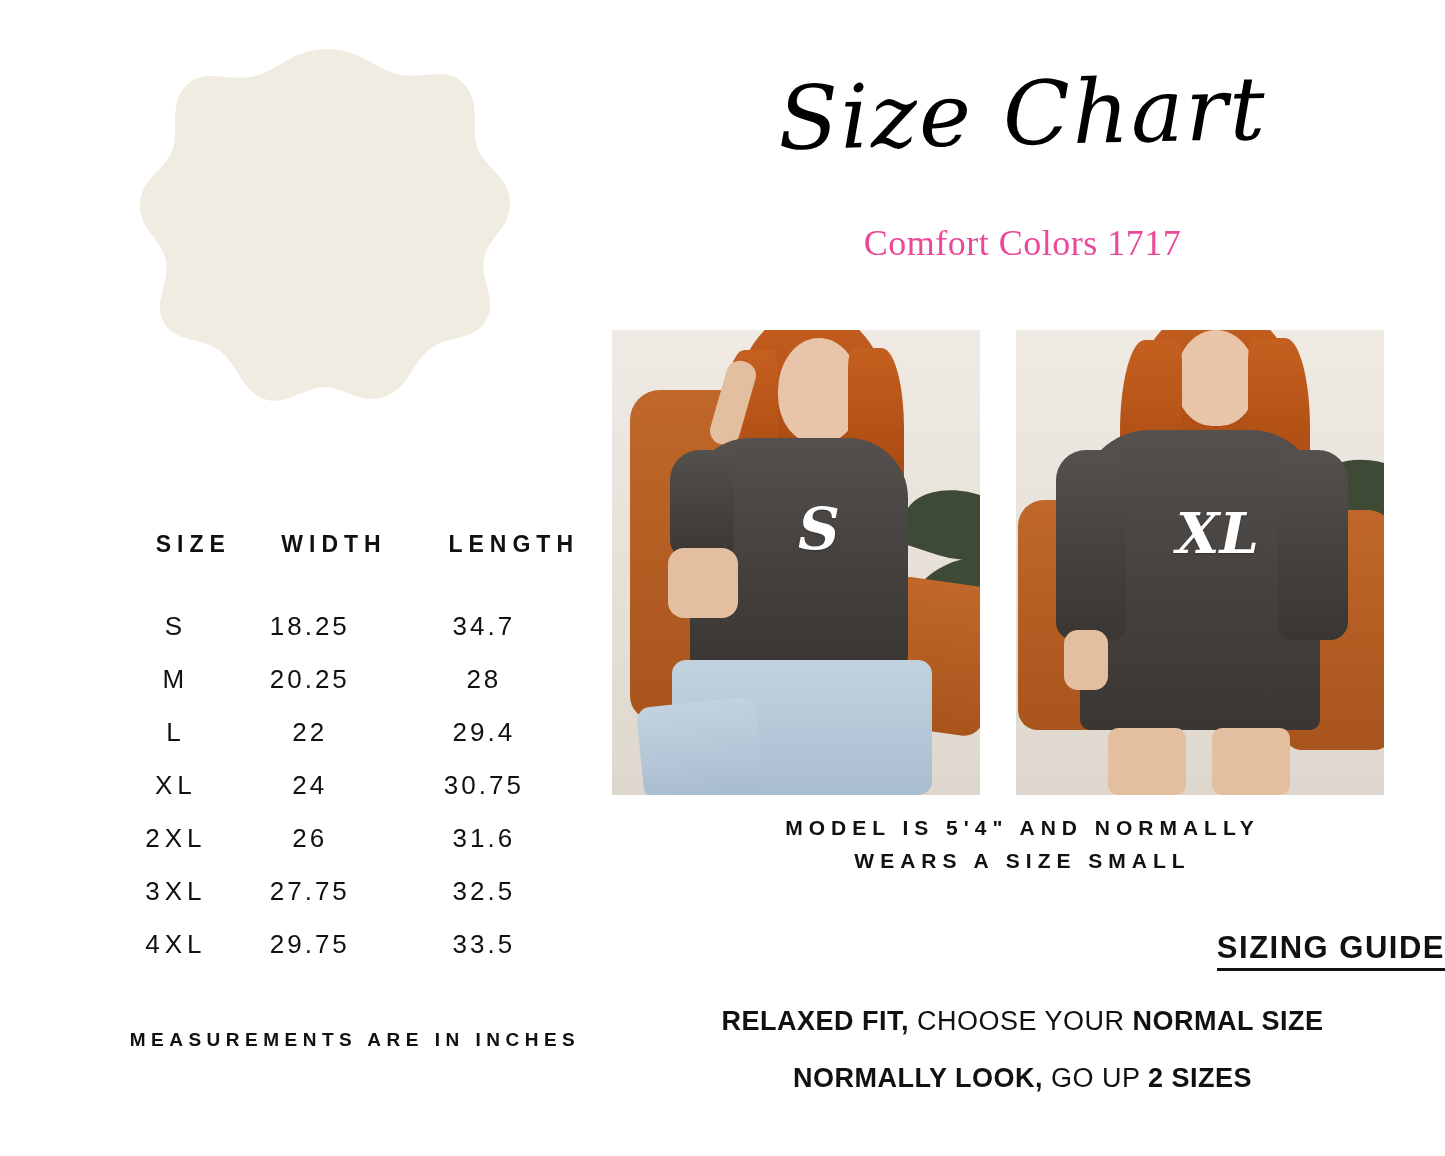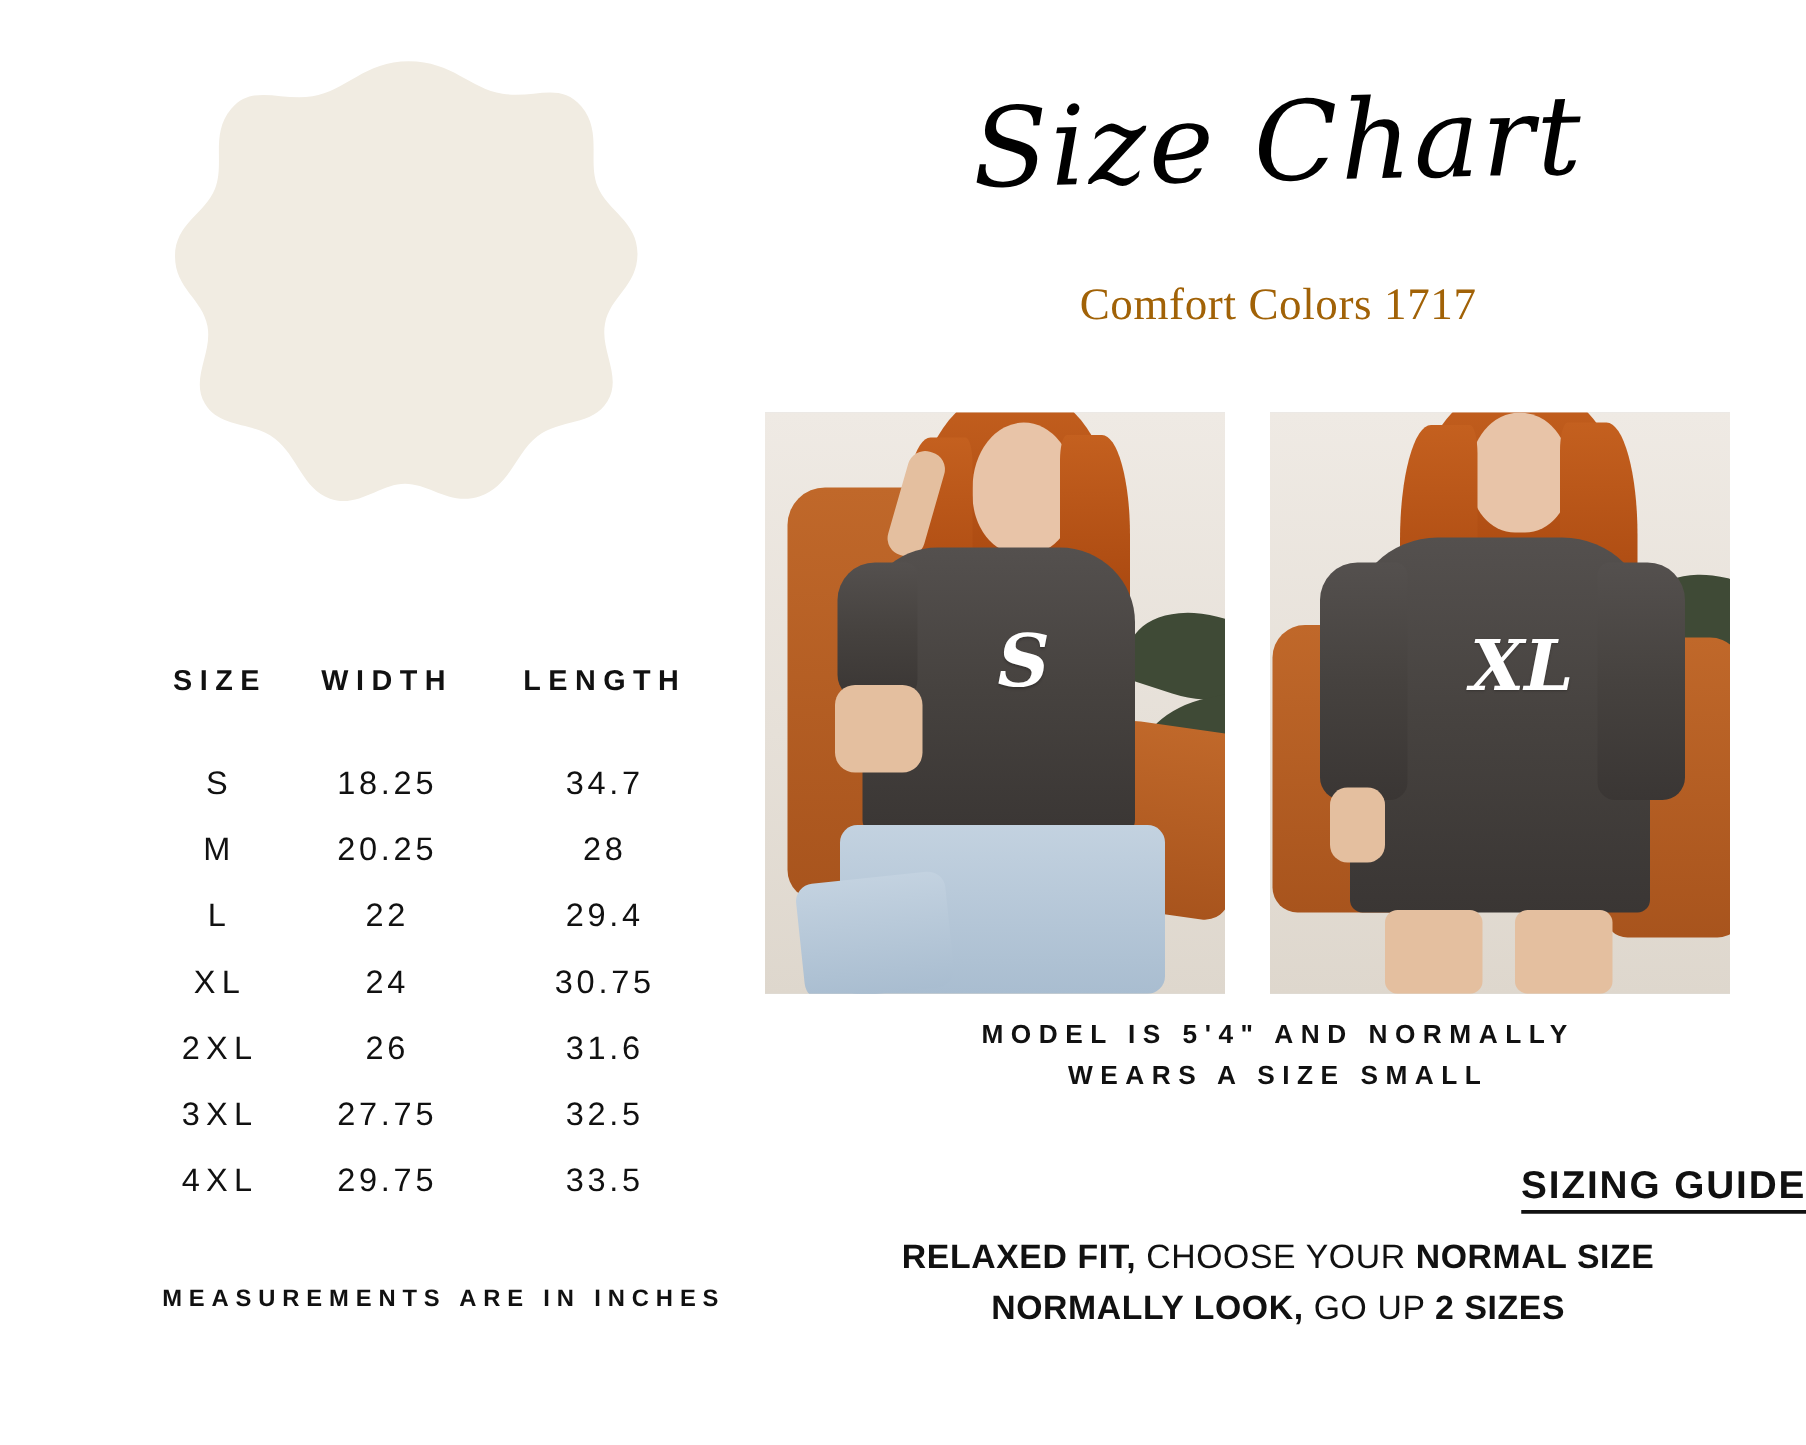--- a/index.html
+++ b/index.html
@@ -42,21 +42,21 @@
   .size-table table {
     border-collapse: collapse;
     width: 100%;
   }
   .size-table th {
     font-size: 23px;
     font-weight: bold;
     letter-spacing: 6px;
     color: #111111;
     padding-bottom: 42px;
-    text-align: center;
+    text-align: right;
     font-family: "Liberation Sans", sans-serif;
   }
   .size-table td {
     font-size: 26px;
     color: #111111;
     text-align: center;
     padding: 11px 0;
     letter-spacing: 3px;
     font-family: "Liberation Sans", sans-serif;
     font-weight: 400;
@@ -100,21 +100,21 @@
     transform: rotate(-1.2deg);
   }
   .subtitle {
     position: absolute;
     left: 0;
     top: 222px;
     width: 845px;
     text-align: center;
     font-family: "Liberation Serif", serif;
     font-size: 36px;
-    color: #a16207;
+    color: #ec4899;
     letter-spacing: 0.5px;
   }
 
   .photos {
     position: absolute;
     left: 12px;
     top: 330px;
     width: 820px;
     height: 465px;
     display: flex;
@@ -209,21 +209,21 @@
     position: absolute;
     left: 0;
     top: 985px;
     width: 845px;
     text-align: center;
     font-size: 27px;
     color: #111111;
     line-height: 1.5;
     letter-spacing: 0.5px;
   }
-  .guide-lines .ln { display: block; }
+  .guide-lines .ln { display: block; margin-top: 16px; }
   .guide-lines b { font-weight: bold; }
   .guide-lines .light { font-weight: 400; }
 </style>
 </head>
 <body>
 
 <div class="left-col">
 
   <div class="blob-wrap">
     <svg width="375" height="400" viewBox="0 0 375 400" aria-hidden="true">

